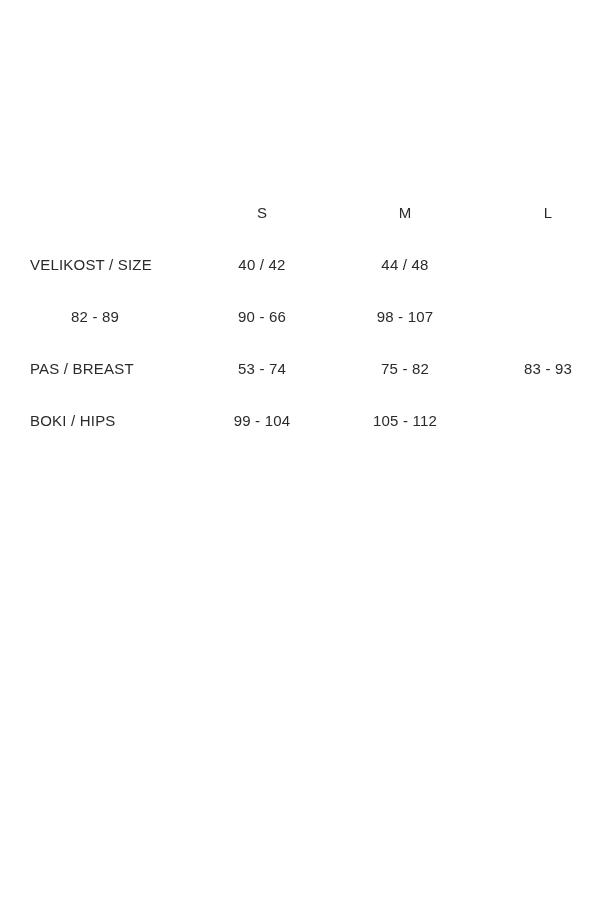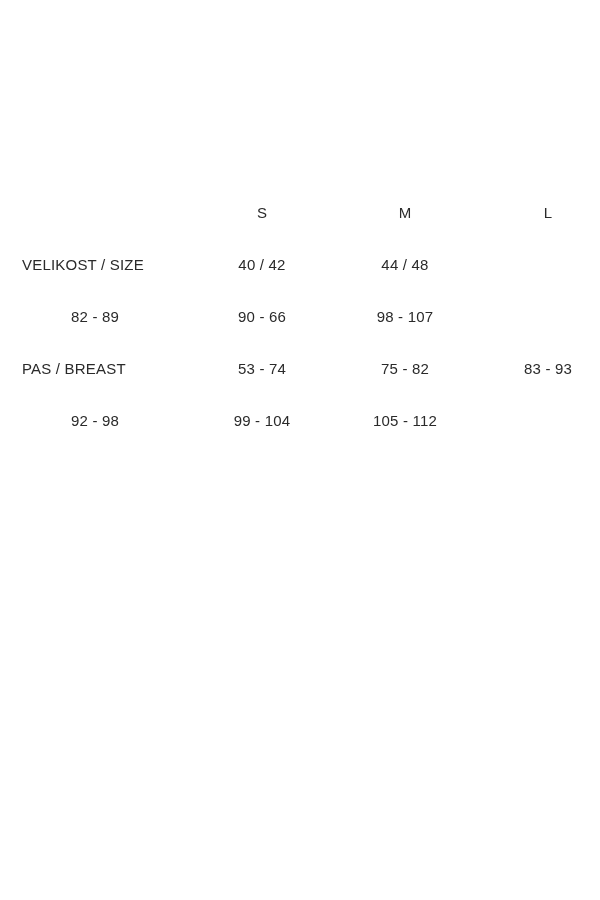--- a/index.html
+++ b/index.html
@@ -33,20 +33,21 @@
   .cell {
     font-size: 15px;
     color: #2a2a2a;
     text-align: center;
     letter-spacing: 0.2px;
     white-space: nowrap;
   }
   .label-cell {
     text-align: left;
     padding-left: 22px;
+    margin-left: 8px;
   }
 </style>
 </head>
 <body>
 
 <div class="page">
   <div class="size-table">
 
     <div class="row">
       <div class="cell label-cell"></div>
@@ -68,19 +69,19 @@
     </div>
 
     <div class="row">
       <div class="cell label-cell">PAS / BREAST</div>
       <div class="cell">53 - 74</div>
       <div class="cell">75 - 82</div>
       <div class="cell">83 - 93</div>
     </div>
 
     <div class="row">
-      <div class="cell">92 - 98</div>
+      <div class="cell label-cell">BOKI / HIPS</div>
       <div class="cell">99 - 104</div>
       <div class="cell">105 - 112</div>
     </div>
 
   </div>
 </div>
 
 </body></html>

